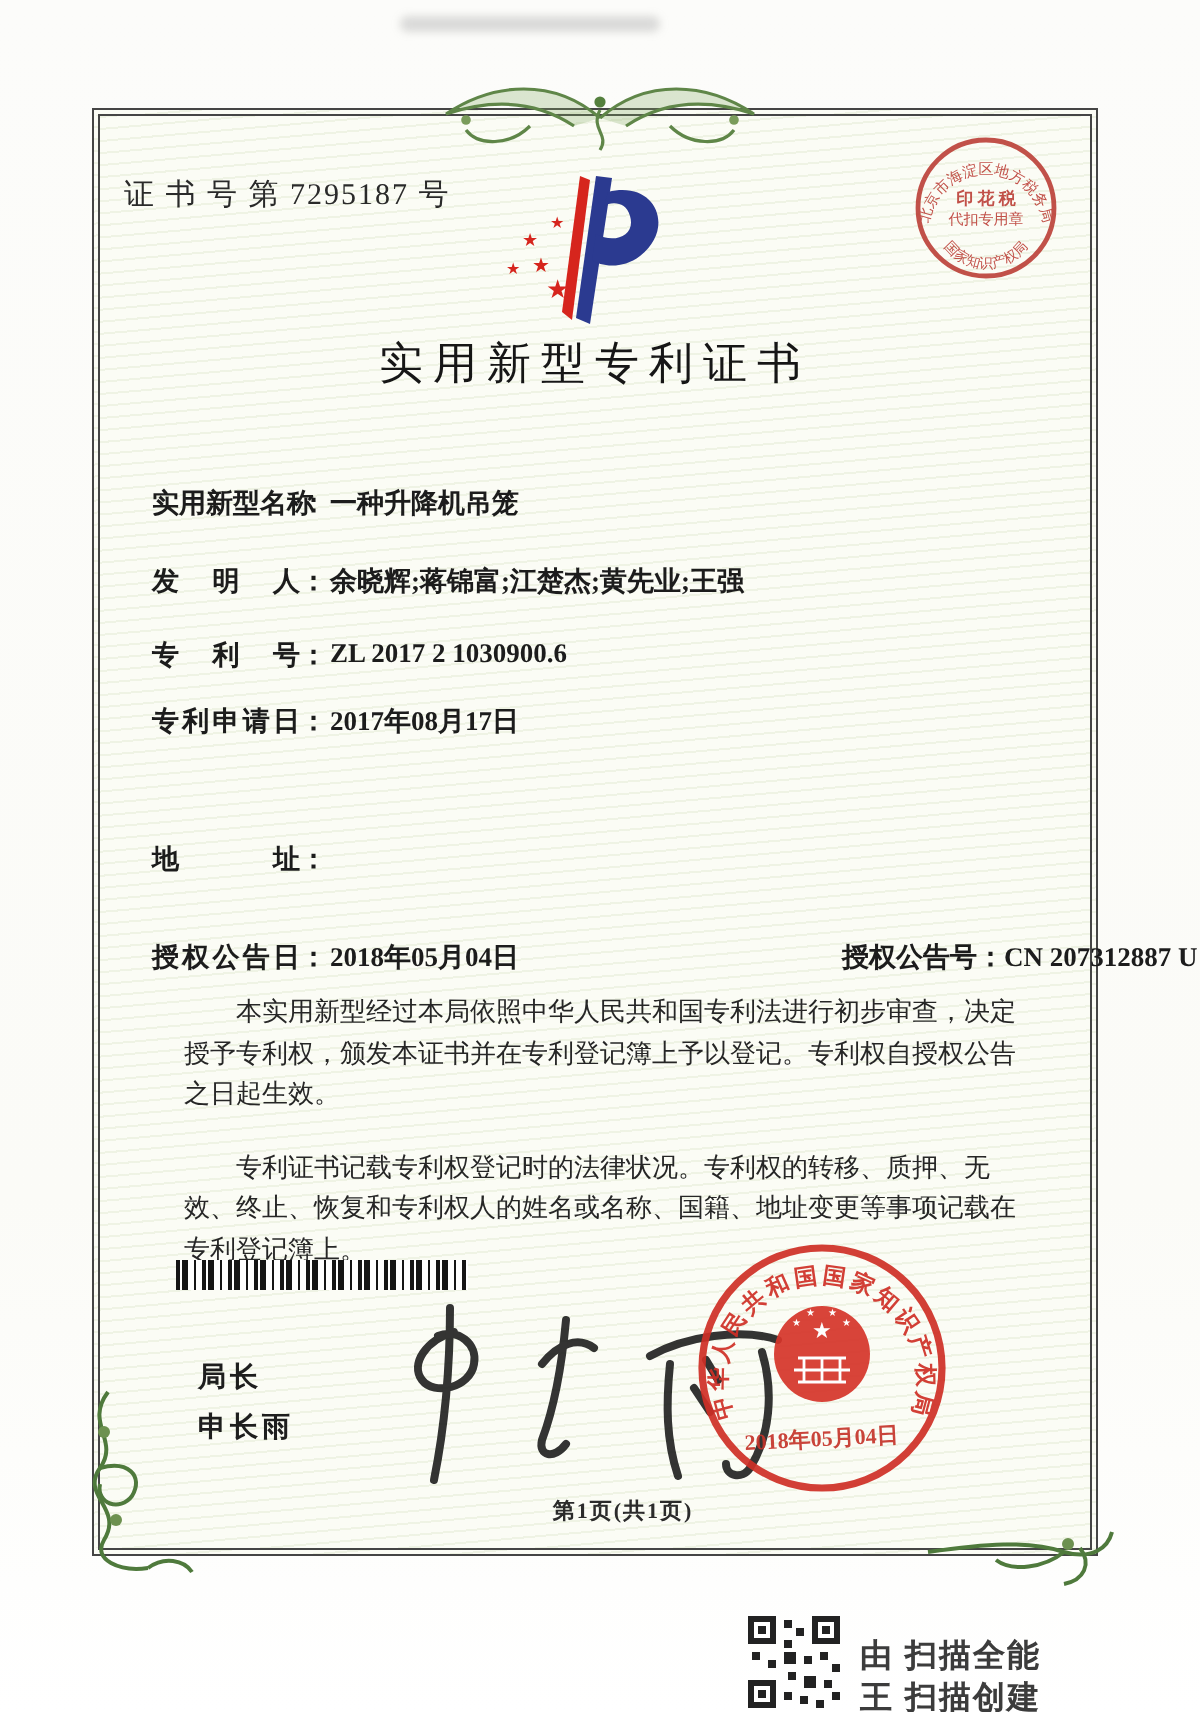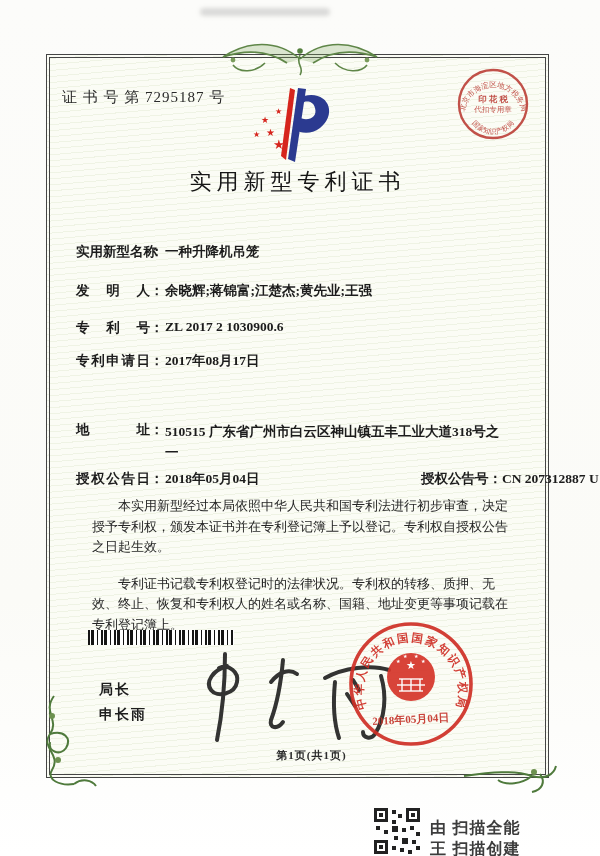--- a/index.html
+++ b/index.html
@@ -122,21 +122,21 @@
   <div class="row" style="top:282px">
     <span class="lbl">发明人</span><span class="colon">：</span><span class="val">余晓辉;蒋锦富;江楚杰;黄先业;王强</span>
   </div>
   <div class="row" style="top:319px">
     <span class="lbl">专利号</span><span class="colon">：</span><span class="val">ZL 2017 2 1030900.6</span>
   </div>
   <div class="row" style="top:352px">
     <span class="lbl">专利申请日</span><span class="colon">：</span><span class="val">2017年08月17日</span>
   </div>
   <div class="row" style="top:421px">
-    <span class="lbl">地址</span><span class="colon">：</span><span class="val val-multiline"><span>510515 广东省广州市白云区神山镇五丰工业大道318号之</span><span>一</span></span>
+    <span class="lbl">地址</span><span class="colon">：</span>
   </div>
   <div class="row" style="top:470px">
     <span class="lbl">授权公告日</span><span class="colon">：</span><span class="val">2018年05月04日</span>
     <span class="grant-right">
       <span>授权公告号</span><span>：</span><span>CN 207312887 U</span>
     </span>
   </div>
 
   <div class="paras">
     <p>本实用新型经过本局依照中华人民共和国专利法进行初步审查，决定授予专利权，颁发本证书并在专利登记簿上予以登记。专利权自授权公告之日起生效。</p>

